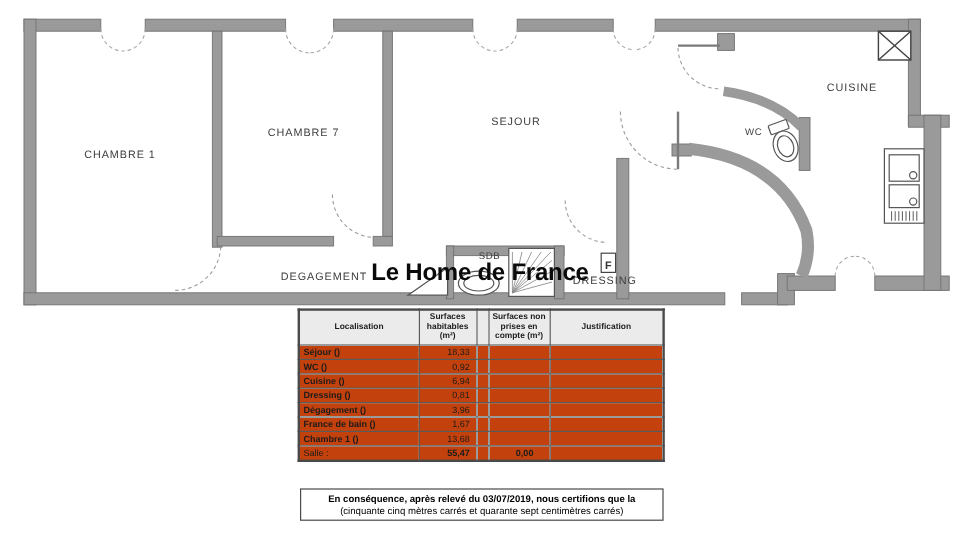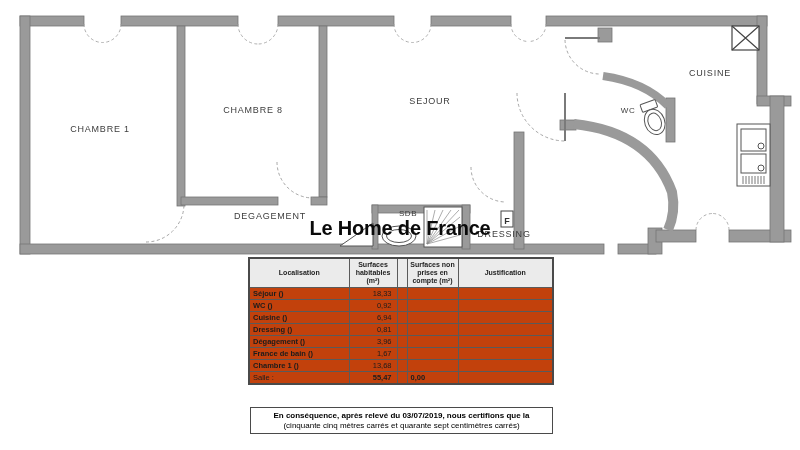--- a/index.html
+++ b/index.html
@@ -15,21 +15,21 @@
   table.surface-table{position:absolute;left:248px;top:257px;border-collapse:collapse;
         table-layout:fixed;font-family:"Liberation Sans", sans-serif;color:#1c1c1c;}
   table.surface-table{border:2px solid #4a4a4a;}
   .surface-table th,.surface-table td{border:1px solid #5a5a5a;overflow:hidden;}
   .surface-table th{background:#ebebeb;font-size:7px;line-height:8px;font-weight:700;
         padding:2px 1px;height:24px;vertical-align:middle;}
   .surface-table td{font-size:7.5px;line-height:8px;height:9px;padding:1px 3px;
         background:#c2410c;vertical-align:middle;}
   .c-loc{text-align:left;font-weight:700;}
   .c-hab{text-align:right;padding-right:5px !important;}
-  .c-non{text-align:left;padding-right:13px !important;}
+  .c-non{text-align:right;padding-right:13px !important;}
   tr.total .c-loc{font-weight:400;}
   tr.total .c-hab,tr.total .c-non{font-weight:700;}
   .cert{position:absolute;left:250px;top:407px;width:297px;border:1px solid #4a4a4a;
         text-align:center;color:#000000;padding:3px 2px;}
   .cert .l1,.cert .l2{font-size:8px;font-weight:700;line-height:9.5px;}
   .cert .l3{font-size:8px;line-height:9.5px;}
 </style>
 </head>
 <body>
 
@@ -125,25 +125,25 @@
           <path d="M732 26 L759 50 M759 26 L732 50" fill="none"></path>
         </g>
         <g>
           <rect x="501" y="211" width="12" height="16" stroke="#444"></rect>
           <text x="507" y="224" text-anchor="middle" font-size="9" font-weight="bold" fill="#333" stroke="none" font-family="Liberation Sans, sans-serif">F</text>
         </g>
       </g>
     </svg>
 
     <div class="room-label" style="left:100px;top:129px;">CHAMBRE 1</div>
-    <div class="room-label" style="left:253px;top:110px;">CHAMBRE 8</div>
+    <div class="room-label" style="left:253px;top:110px;">CHAMBRE 7</div>
     <div class="room-label" style="left:430px;top:101px;">SEJOUR</div>
     <div class="room-label" style="left:710px;top:73px;">CUISINE</div>
     <div class="room-label small" style="left:628px;top:110px;">WC</div>
-    <div class="room-label" style="left:270px;top:216px;">DEGAGEMENT</div>
+    <div class="room-label" style="left:270px;top:230px;">DEGAGEMENT</div>
     <div class="room-label small" style="left:408px;top:213px;">SDB</div>
     <div class="room-label" style="left:504px;top:234px;">DRESSING</div>
     <div class="brand-title" style="left:400px;top:228px;">Le Home de France</div>
   </div>
 
   <table class="surface-table">
     <colgroup>
       <col style="width:100px">
         <col style="width:48px">
         <col style="width:10px">

